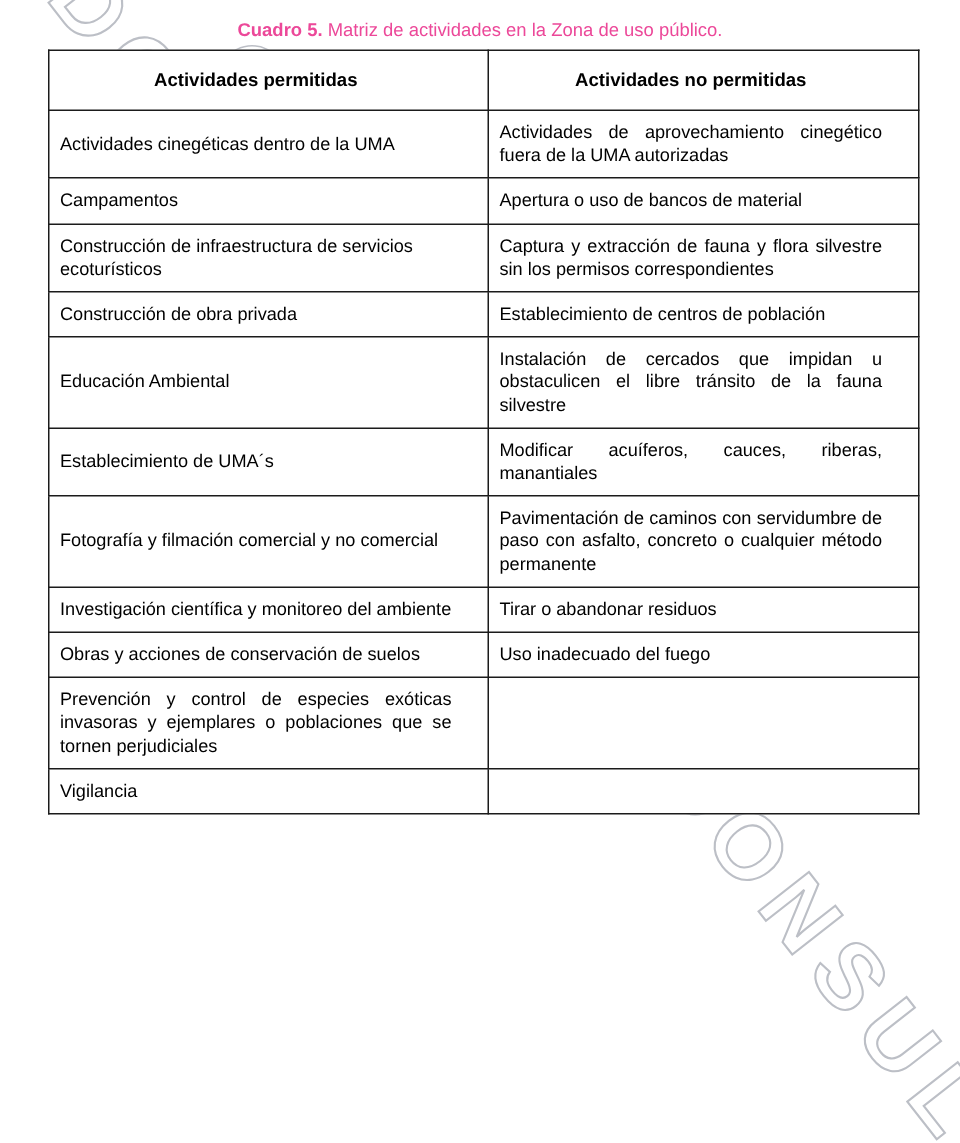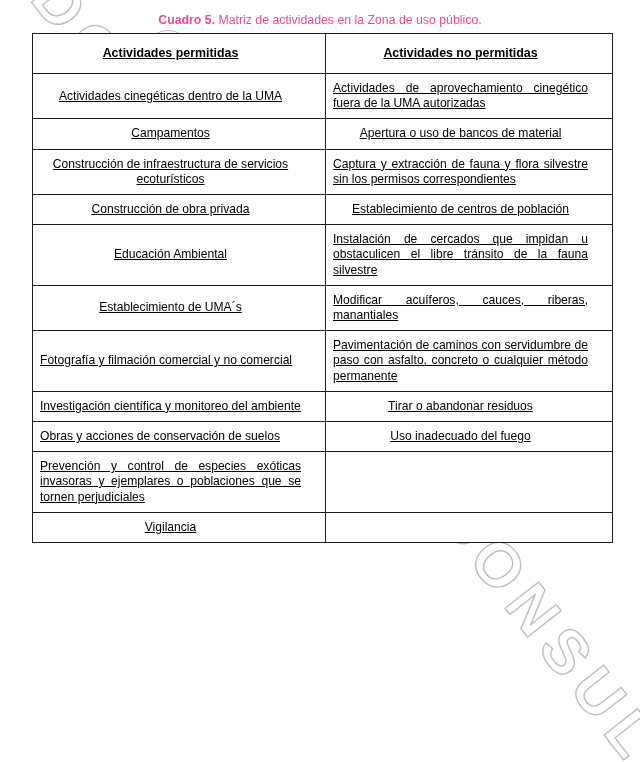--- a/index.html
+++ b/index.html
@@ -78,33 +78,32 @@
 
   #activities-table th,
   #activities-table td {
     border: 1.2px solid #1b1b1b;
     padding: 7px 24px 7px 7px;
     font-size: 12.1px;
     line-height: 15.2px;
     color: #000;
     vertical-align: middle;
     box-sizing: border-box;
-    text-decoration: underline;
   }
   #activities-table th {
     font-weight: 700;
     text-align: center;
     height: 40px;
     font-size: 12.4px;
   }
   #activities-table td {
     font-weight: 400;
   }
   td.just { text-align: justify; text-align-last: left; }
-  td.left { text-align: center; margin-left: 44px; }
+  td.left { text-align: left; margin-left: 44px; }
   td.empty { }
 </style>
 </head>
 <body>
 
 <div id="watermark-layer">
   <div class="wm-ring" style="left: 141px; top: 30px; width: 52px; height: 62px; border-color: rgb(188, 191, 198);"></div>
   <div class="wm-ring" style="left: 150px; top: 40px; width: 34px; height: 42px; border-color: rgb(188, 191, 198);"></div>
   <div class="wm-ring" style="left: 296px; top: 288px; width: 46px; height: 56px; border-color: rgb(188, 191, 198);"></div>
   <div class="wm-ring" style="left: 304px; top: 297px; width: 30px; height: 38px; border-color: rgb(188, 191, 198);"></div>

